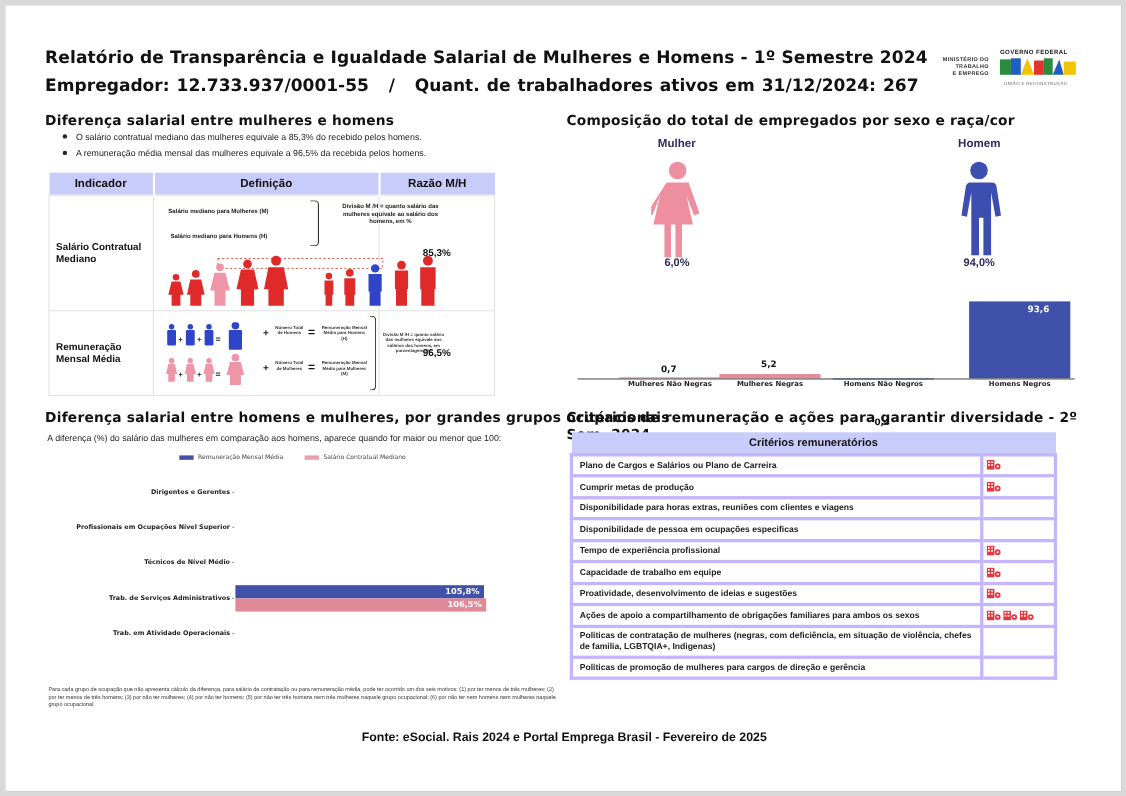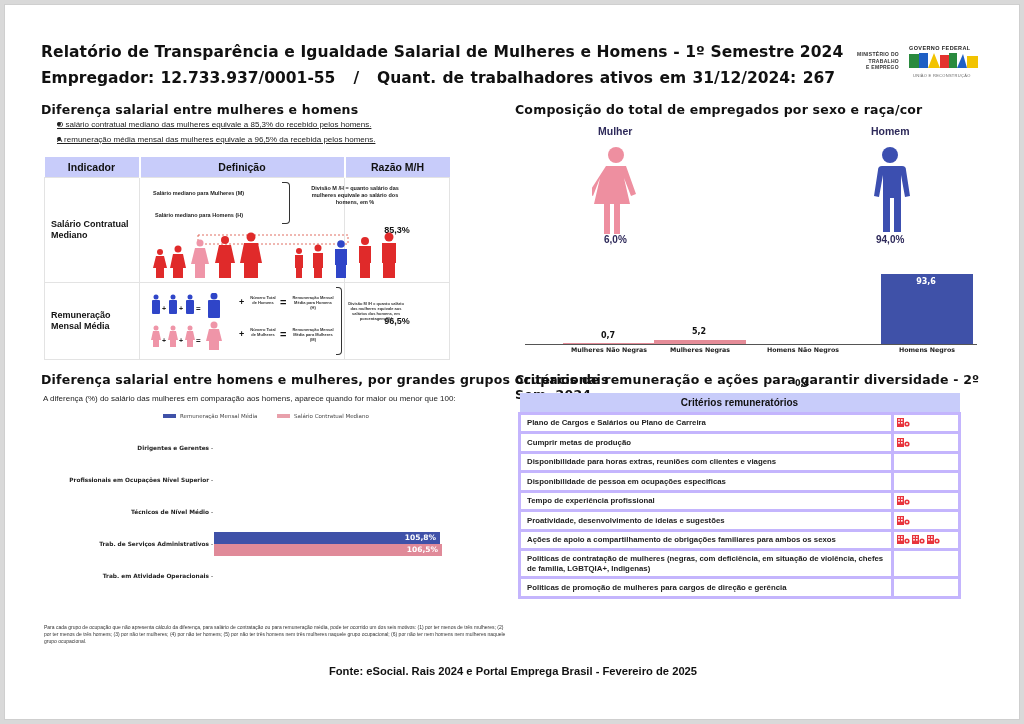--- a/index.html
+++ b/index.html
@@ -10,21 +10,21 @@
   .hdr .t1 { font-size: 15.5px; letter-spacing: 0.1px; }
   .hdr .t2 { font-size: 15.5px; margin-top: 8px; word-spacing: 1px; }
   .hdr .t2 .sep { margin: 0 18px; }
   .logo { position: absolute; left: 838px; top: 40px; width: 140px; height: 36px; }
   .logo .min { position: absolute; left: 0; top: 6px; width: 56px; text-align: right; font-size: 5px; font-weight: bold; line-height: 6.5px; color: #333; letter-spacing: 0.3px; }
   .logo .gov { position: absolute; left: 66px; top: 0; font-size: 5.5px; font-weight: bold; color: #222; letter-spacing: 0.4px; }
   .logo .brasil { position: absolute; left: 66px; top: 7px; width: 70px; height: 18px; }
   .logo .uni { position: absolute; left: 70px; top: 28px; font-size: 4px; color: #666; letter-spacing: 0.3px; }
   .sec-title { position: absolute; font-family: "DejaVu Sans", sans-serif; font-weight: bold; font-size: 12.5px; color: #111; letter-spacing: 0.2px; }
   .bullets { position: absolute; left: 52px; top: 115px; font-size: 8px; color: #222; }
-  .bullets li { list-style: none; margin-bottom: 6px; position: relative; padding-left: 0; text-decoration: underline; }
+  .bullets li { list-style: none; margin-bottom: 6px; position: relative; padding-left: 12px; }
   .bullets li::before { content: ""; position: absolute; left: 0; top: 2px; width: 4px; height: 4px; border-radius: 50%; background: #222; }
   table.ind { position: absolute; left: 39px; top: 152px; width: 406px; border-collapse: collapse; font-size: 9px; }
   table.ind th { background: #c8ccfa; font-weight: bold; font-size: 10.5px; height: 20px; color: #111; border-right: 2px solid #fff; }
   table.ind td { border: 1px solid #e3e3e3; vertical-align: middle; }
   table.ind td.lbl { width: 95px; padding-left: 6px; font-weight: bold; font-size: 9px; line-height: 11px; }
   table.ind td.val { width: 105px; text-align: center; font-weight: bold; font-size: 9px; }
   .defbox { position: relative; height: 104px; }
   .defbox2 { position: relative; height: 76px; }
   .tiny { position: absolute; font-size: 5.5px; font-weight: bold; line-height: 7px; color: #222; }
   .mini { position: absolute; font-size: 4px; font-weight: bold; line-height: 5px; color: #333; text-align: center; }
@@ -214,21 +214,21 @@
 
     <div class="bar" style="left:135px; width:92px; height:4px; background:#e58c98;"></div>
     <div class="bval" style="left:135px; top:62px;">5,2</div>
     <div class="bcat" style="left:121px;">Mulheres Negras</div>
 
     <div class="bar" style="left:238px; width:92px; height:0.4px; background:#3f51a8;"></div>
     <div class="bval" style="left:238px; top:66px;margin-top:48px;">0,4</div>
     <div class="bcat" style="left:224px;">Homens Não Negros</div>
 
     <div class="bar" style="left:362px; width:92px; height:70px; background:#3f51a8;"></div>
-    <div class="bval" style="left:362px; top:12px; color:#fff;">93,6</div>
+    <div class="bval" style="left:380px; top:12px; color:#fff;">93,6</div>
     <div class="bcat" style="left:348px;">Homens Negros</div>
 
     <div class="axis"></div>
   </div>
 
   <div class="sec-title" style="left:36px; top:367px;">Diferença salarial entre homens e mulheres, por grandes grupos ocupacionais</div>
   <div class="subtxt">A diferença (%) do salário das mulheres em comparação aos homens, aparece quando for maior ou menor que 100:</div>
   <div class="legend" style="left:158px;">
     <span class="sw" style="background:#3f51a8;"></span>
     <span>Remuneração Mensal Média</span>
@@ -298,20 +298,32 @@
                 <rect x="0" y="0" width="7" height="9" fill="#e8343c"></rect>
                 <rect x="1.2" y="1.2" width="1.6" height="1.6" fill="#fff"></rect>
                 <rect x="4" y="1.2" width="1.6" height="1.6" fill="#fff"></rect>
                 <rect x="1.2" y="4" width="1.6" height="1.6" fill="#fff"></rect>
                 <rect x="4" y="4" width="1.6" height="1.6" fill="#fff"></rect>
                 <circle cx="10" cy="6" r="2.6" fill="#e8343c"></circle>
                 <circle cx="10" cy="6" r="1" fill="#fff"></circle>
               </svg></span></td>
         </tr>
     <tr>
+          <td>Capacidade de trabalho em equipe</td>
+          <td class="ic"><span class="pico"><svg viewBox="0 0 13 9" width="13" height="9">
+                <rect x="0" y="0" width="7" height="9" fill="#e8343c"></rect>
+                <rect x="1.2" y="1.2" width="1.6" height="1.6" fill="#fff"></rect>
+                <rect x="4" y="1.2" width="1.6" height="1.6" fill="#fff"></rect>
+                <rect x="1.2" y="4" width="1.6" height="1.6" fill="#fff"></rect>
+                <rect x="4" y="4" width="1.6" height="1.6" fill="#fff"></rect>
+                <circle cx="10" cy="6" r="2.6" fill="#e8343c"></circle>
+                <circle cx="10" cy="6" r="1" fill="#fff"></circle>
+              </svg></span></td>
+        </tr>
+    <tr>
           <td>Proatividade, desenvolvimento de ideias e sugestões</td>
           <td class="ic"><span class="pico"><svg viewBox="0 0 13 9" width="13" height="9">
                 <rect x="0" y="0" width="7" height="9" fill="#e8343c"></rect>
                 <rect x="1.2" y="1.2" width="1.6" height="1.6" fill="#fff"></rect>
                 <rect x="4" y="1.2" width="1.6" height="1.6" fill="#fff"></rect>
                 <rect x="1.2" y="4" width="1.6" height="1.6" fill="#fff"></rect>
                 <rect x="4" y="4" width="1.6" height="1.6" fill="#fff"></rect>
                 <circle cx="10" cy="6" r="2.6" fill="#e8343c"></circle>
                 <circle cx="10" cy="6" r="1" fill="#fff"></circle>
               </svg></span></td>

